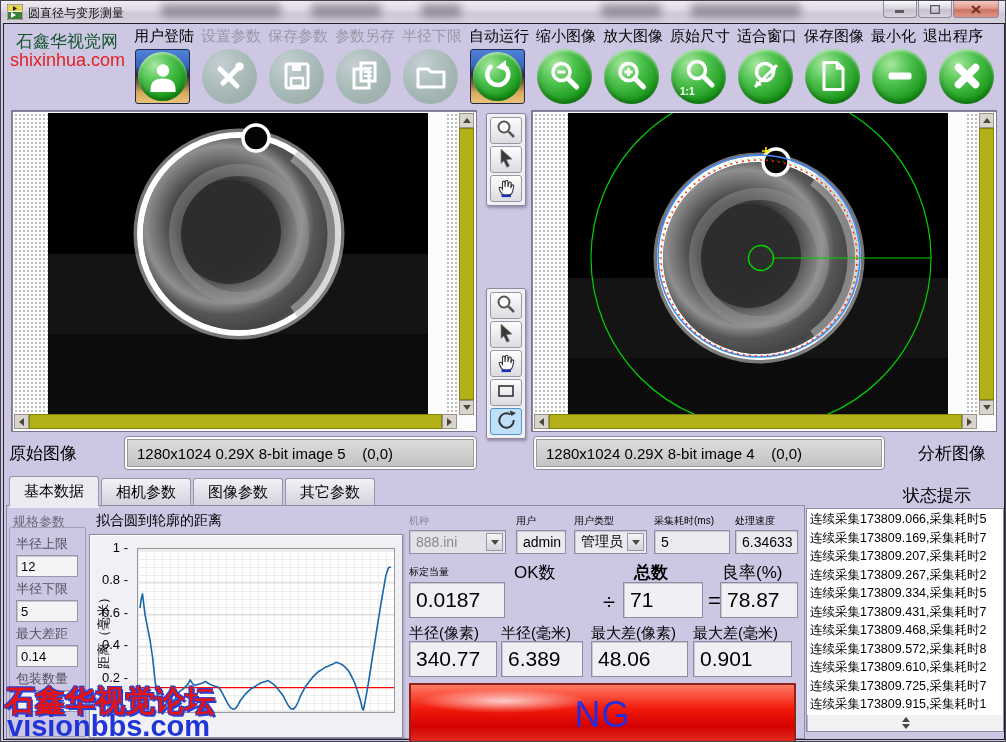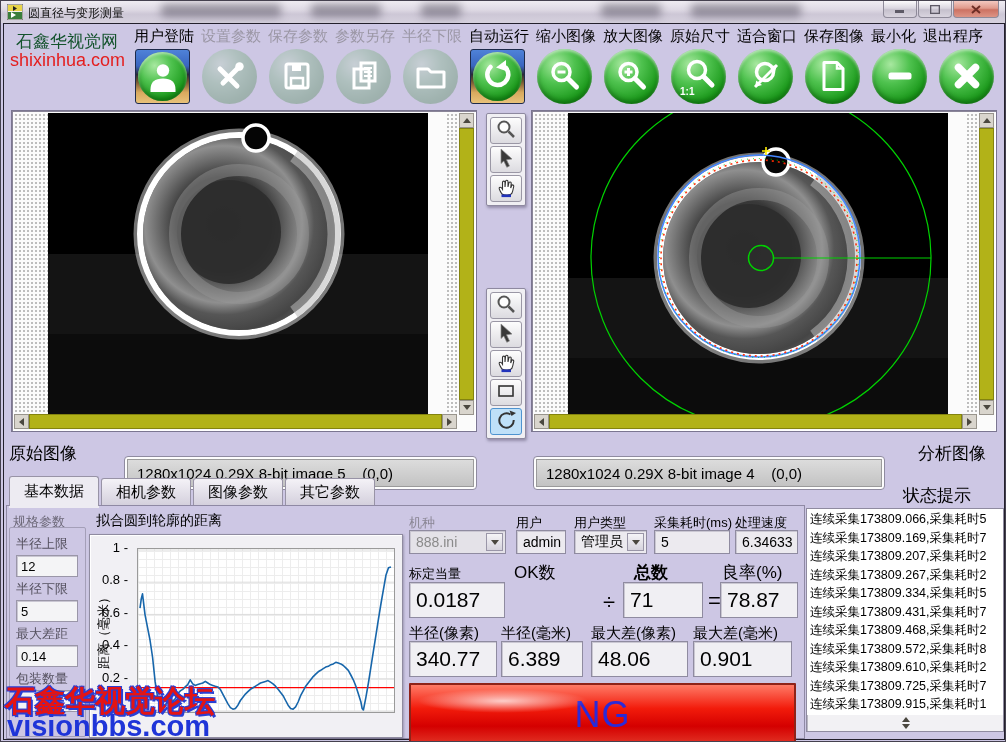--- a/index.html
+++ b/index.html
@@ -52,21 +52,21 @@
   .tri.right{border-top:4px solid transparent;border-bottom:4px solid transparent;border-left:5px solid #4a473f;}
   
   .palette{position:absolute;left:482px;width:40px;background:#f0eff3;border:1px solid #8e89a0;
     box-shadow:1px 2px 3px rgba(40,35,60,.35);padding:3px;display:flex;flex-direction:column;gap:2px;border-radius:2px;}
   .pal-btn{width:32px;height:27px;background:linear-gradient(180deg,#fdfdfd,#dcdbe0);border:1px solid #9a97a5;border-radius:3px;
     display:flex;align-items:center;justify-content:center;}
   .pal-btn.active{background:#bfe0f8;border:1px solid #4e93cf;}
   
   .panel-label{position:absolute;font-size:17px;color:#000;white-space:nowrap;}
   .statusbox{position:absolute;height:34px;border-radius:4px;background:#efedf3;border:1px solid #8f8ba0;
-    box-shadow:inset 0 0 0 2px #fdfdfd;padding:2px;margin-top:20px;}
+    box-shadow:inset 0 0 0 2px #fdfdfd;padding:2px;}
   .statusbox .inner{width:100%;height:100%;background:linear-gradient(180deg,#dcdcdc,#c3c3c3);
     border:1px solid #9b9b9b;display:flex;align-items:center;padding-left:9px;font-size:15px;color:#000;white-space:pre;}
   
   .tabbar{position:absolute;left:5px;top:454px;display:flex;gap:2px;height:28px;}
   .tab{height:28px;padding:0 14px;display:flex;align-items:center;justify-content:center;font-size:15px;color:#000;
     background:linear-gradient(180deg,#f4f2f7,#d3cfdc);border:1px solid #9893a6;border-bottom:none;border-radius:3px 3px 0 0;}
   .tab.active{background:#edebf2;height:30px;margin-top:-2px;font-size:15px;z-index:3;box-shadow:0 2px 0 #edebf2;}
   .tabpage{position:absolute;left:2px;top:481px;width:799px;height:234px;border:1px solid #8f89a4;background:transparent;}
   .hint-title{position:absolute;left:899px;top:460px;font-size:17px;color:#000;}
   
@@ -78,21 +78,21 @@
   
   .chart-title{position:absolute;left:92px;top:488px;font-size:14px;color:#000;}
   .chart-frame{position:absolute;left:85px;top:510px;width:314px;height:204px;background:#f1f0f4;
     border:1px solid #8f8ba0;box-shadow:inset 1px 1px 0 #fff, 1px 1px 2px rgba(50,45,70,.3);}
   .chart-plot{position:absolute;left:47px;top:13px;width:258px;height:165px;background:#fff;border:1px solid #9a9a9a;
     background-image:repeating-linear-gradient(0deg,#ededed 0 1px,transparent 1px 8px),
                      repeating-linear-gradient(90deg,#ededed 0 1px,transparent 1px 8px);}
   .ytick{position:absolute;font-size:13px;color:#000;text-align:right;width:34px;}
   .ylabel{position:absolute;left:-26px;top:86px;font-size:13px;color:#000;transform:rotate(-90deg);transform-origin:center;white-space:nowrap;width:80px;text-align:center;}
   
-  .ilabel{position:absolute;font-size:13px;color:#000;white-space:nowrap;}
+  .ilabel{position:absolute;font-size:10px;color:#000;white-space:nowrap;}
   .ilabel.gray{color:#8a8694;}
   .ilabel.big{font-size:17px;}
   .ibox{position:absolute;background:#eceaef;border:1px solid #8f8ba0;box-shadow:inset 1px 1px 0 #cac7d2;
     display:flex;align-items:center;padding-left:6px;font-size:14px;color:#000;}
   .ibox.dis{color:#8a8a8a;background:#e4e2e8;}
   .ibox.bignum{font-size:21px;background:#f0eff3;}
   .dd-arrow{position:absolute;right:2px;top:2px;bottom:2px;width:17px;background:linear-gradient(180deg,#f5f4f7,#d6d3dd);
     border:1px solid #9a96a8;display:flex;align-items:center;justify-content:center;}
   .opsign{position:absolute;font-size:22px;color:#000;}
   

